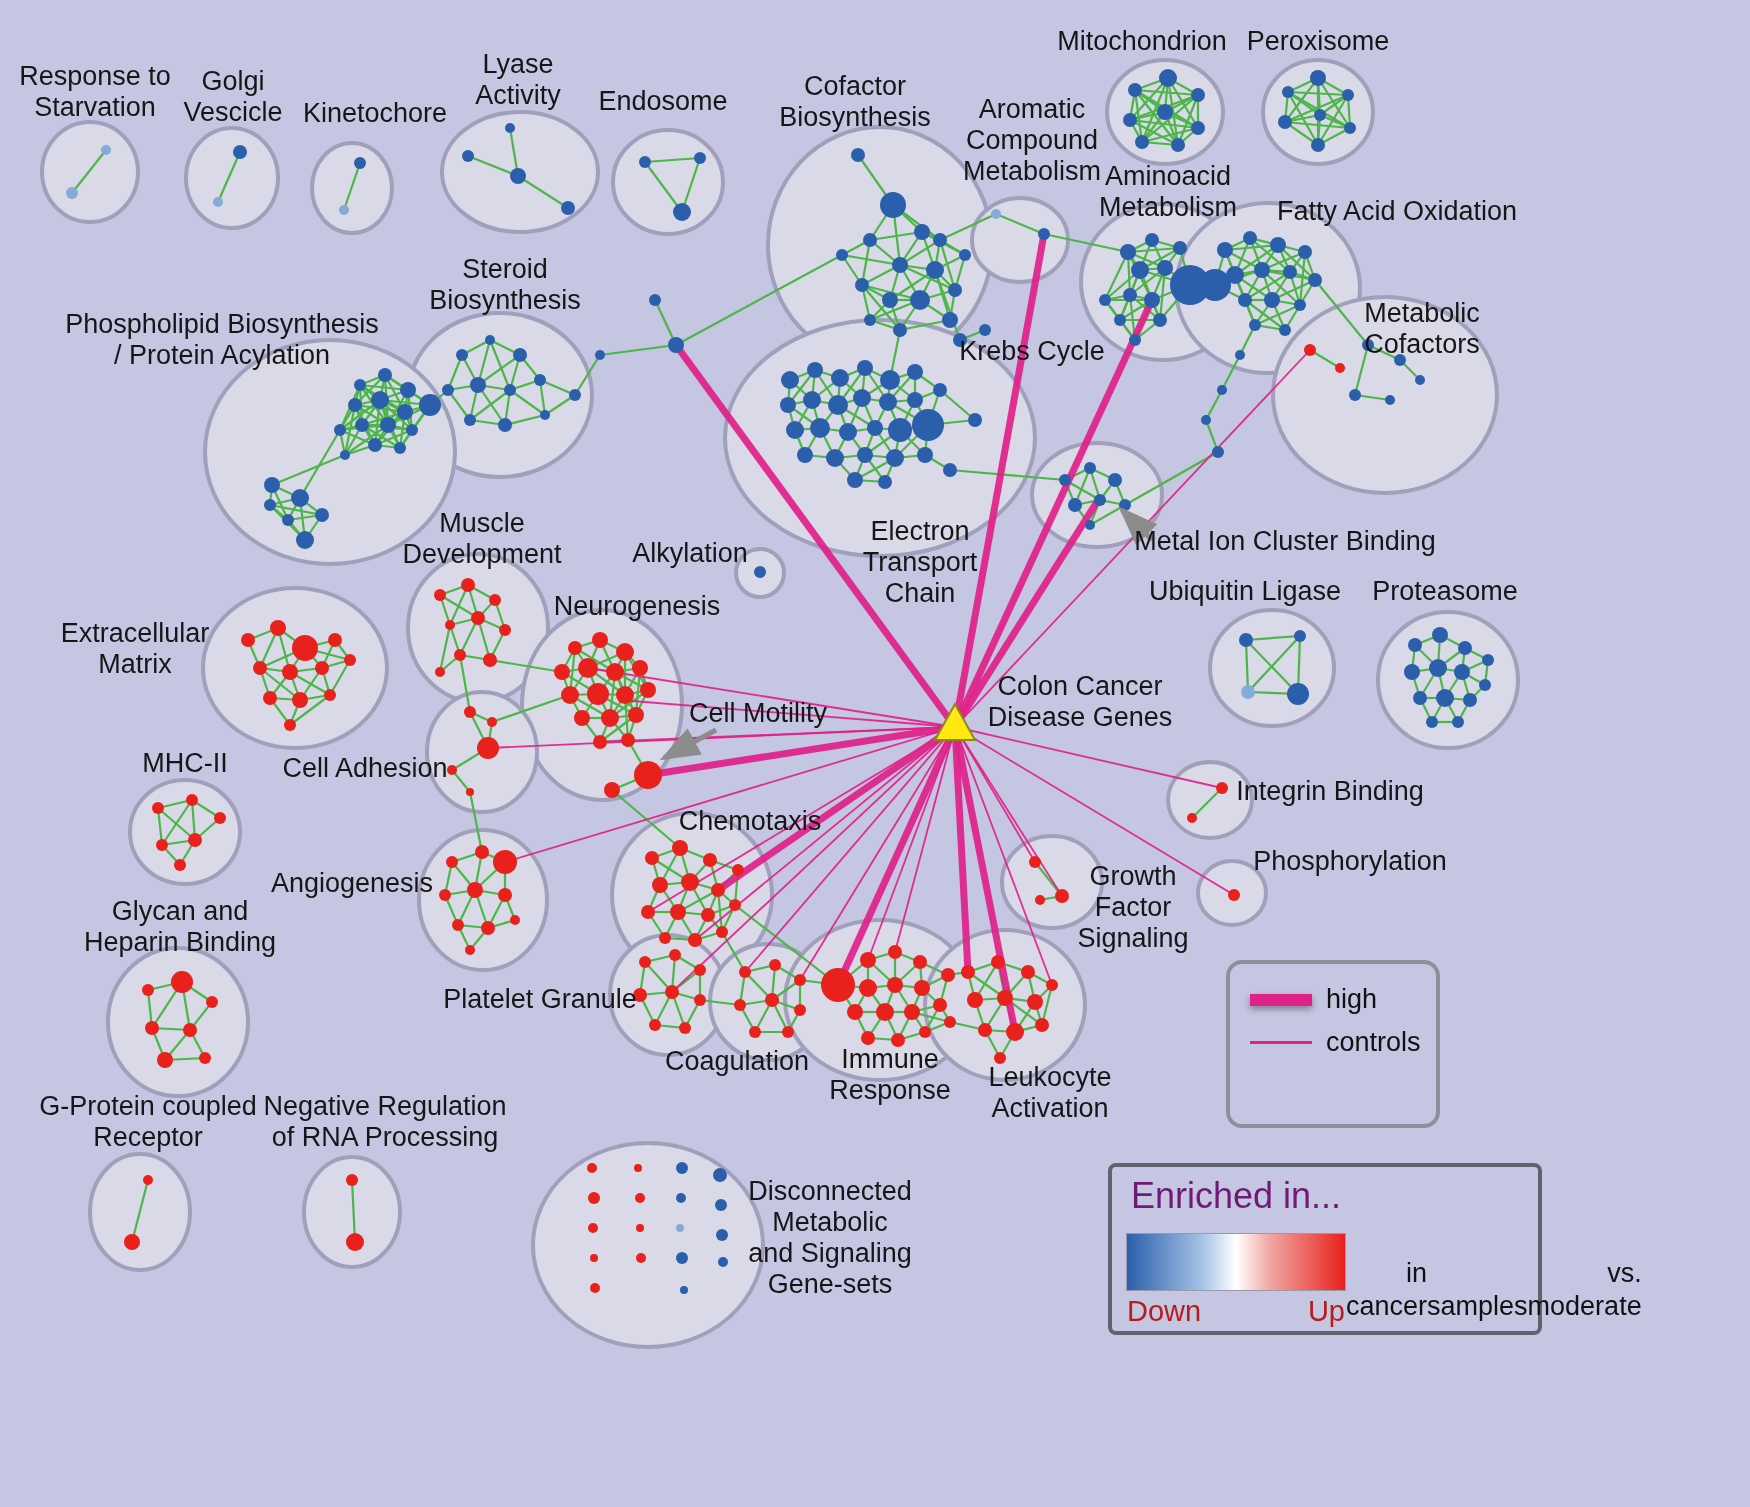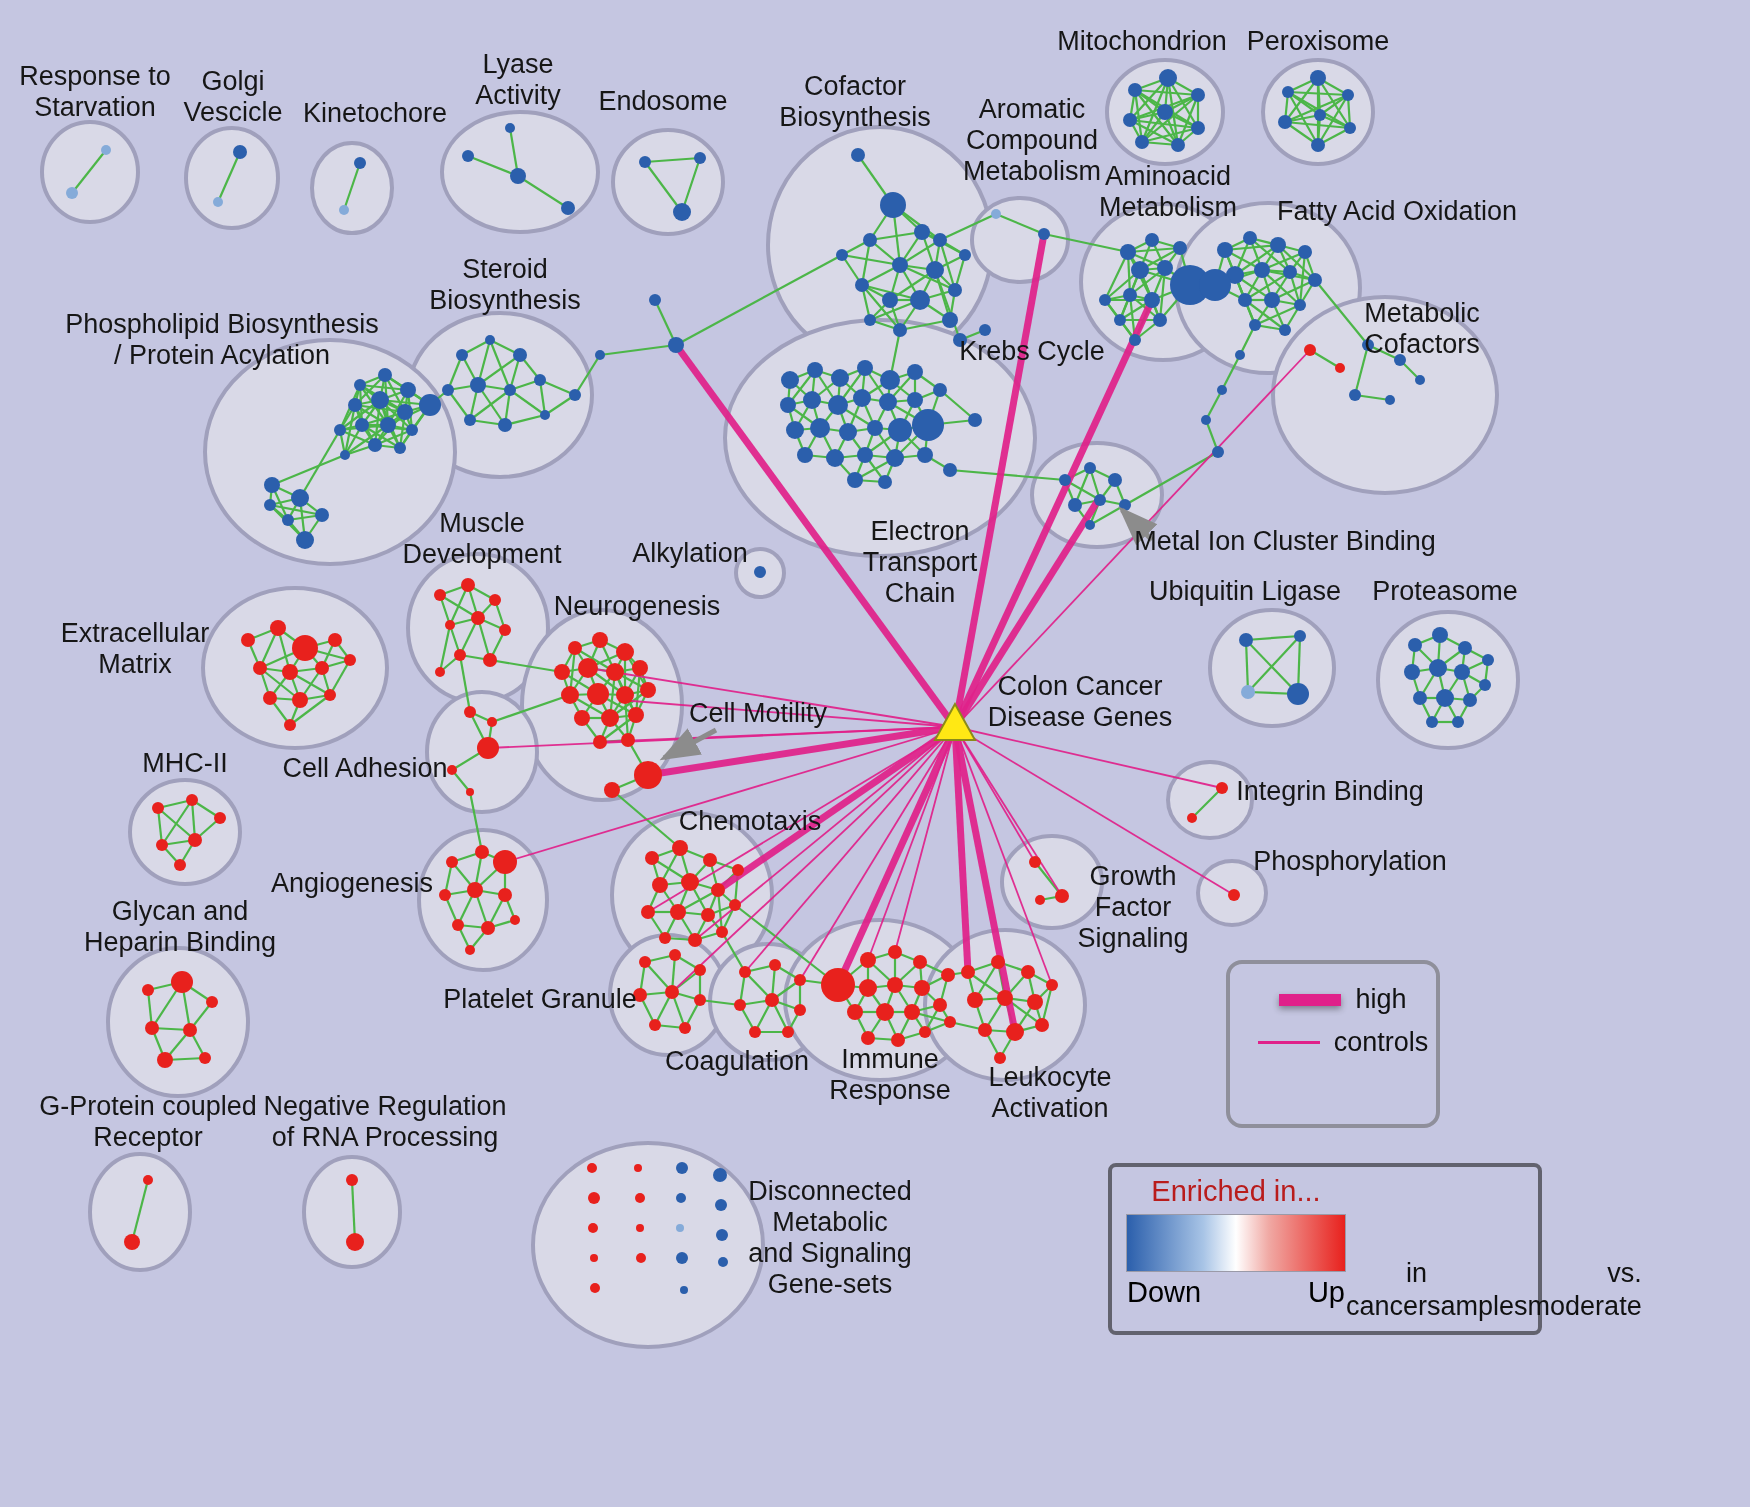--- a/index.html
+++ b/index.html
@@ -5,31 +5,31 @@
   html,body{margin:0;padding:0;}
   body{font-family:"Liberation Sans",sans-serif;}
   #stage{position:relative;width:1750px;height:1507px;overflow:hidden;}
   #net{position:absolute;left:0;top:0;}
   .map-label{font-family:"Liberation Sans",sans-serif;font-size:27px;fill:#161616;}
   
   .legend-overlap{position:absolute;left:1226px;top:960px;width:214px;height:168px;
     border:4px solid #8f8f9b;border-radius:16px;box-sizing:border-box;
     padding-top:8px;text-align:center;background:transparent;}
   .lg-title div{font-size:29px;line-height:33px;color:#111;}
-  .lg-row{display:flex;align-items:center;gap:14px;margin:12px 0 0 20px;font-size:27px;color:#111;justify-content:center;}
+  .lg-row{display:flex;align-items:center;gap:14px;margin:12px 0 0 20px;font-size:27px;color:#111;}
   .swatch-high{display:inline-block;width:62px;height:12px;box-shadow:0 3px 6px rgba(40,40,40,.45);}
   .swatch-moderate{display:inline-block;width:62px;height:3px;}
   
   .legend-enriched{position:absolute;left:1108px;top:1163px;width:434px;height:172px;
     border:4px solid #62626e;border-radius:8px;box-sizing:border-box;
     display:flex;padding:8px 14px;background:transparent;}
   .en-left{width:252px;text-align:center;}
-  .en-title{font-size:29px;color:#b91c1c;margin-bottom:6px;}
+  .en-title{font-size:36px;color:#701a75;margin-bottom:16px;}
   .en-bar{width:218px;height:56px;margin:0 auto;border:1px solid #9a9aa8;}
-  .en-ends{display:flex;justify-content:space-between;font-size:29px;color:#000000;
+  .en-ends{display:flex;justify-content:space-between;font-size:29px;color:#b91c1c;
     width:218px;margin:4px auto 0 auto;}
   .en-note{flex:1;display:flex;flex-direction:row;justify-content:center;
     align-items:flex-end;font-size:27px;line-height:33px;color:#111;text-align:right;}
 </style>
 </head>
 <body>
 
 <div id="stage" style="background: rgb(197, 198, 225);">
   <svg id="net" width="1750" height="1507" viewBox="0 0 1750 1507">
       <g>

